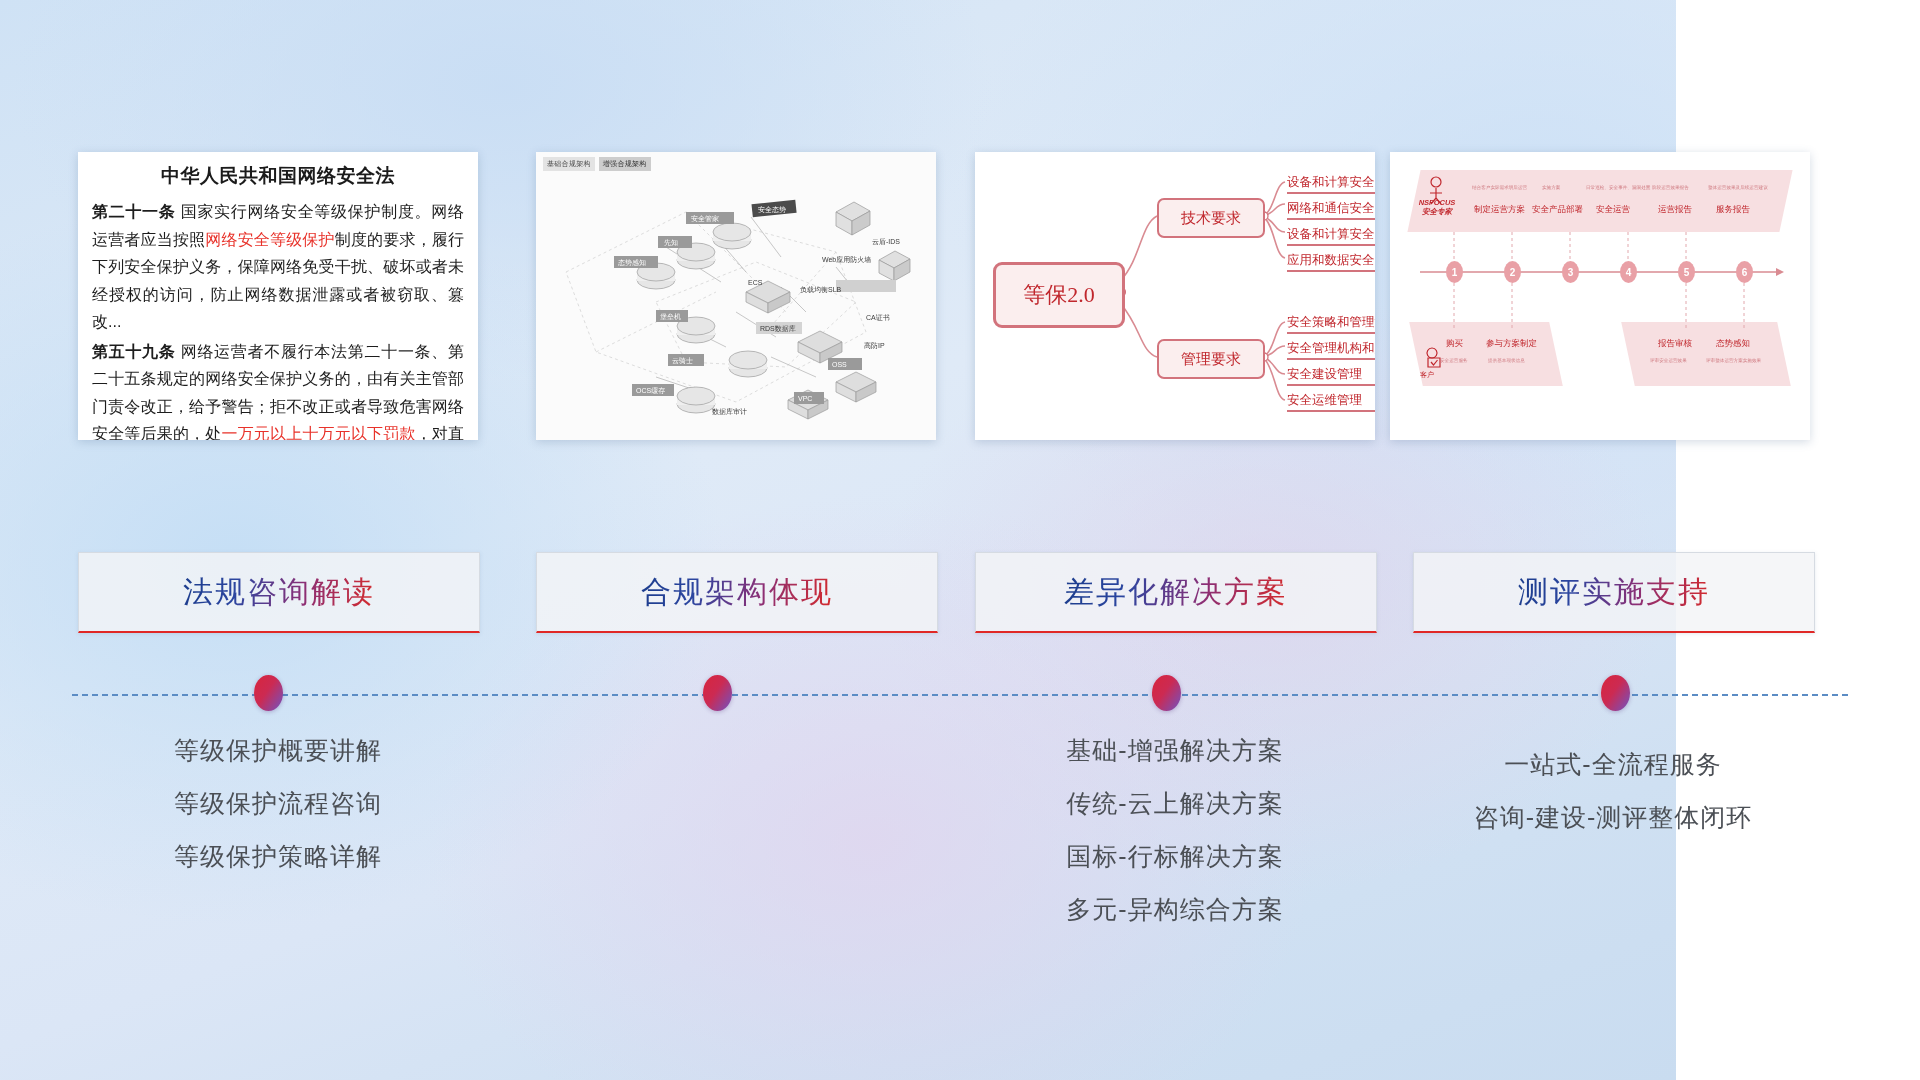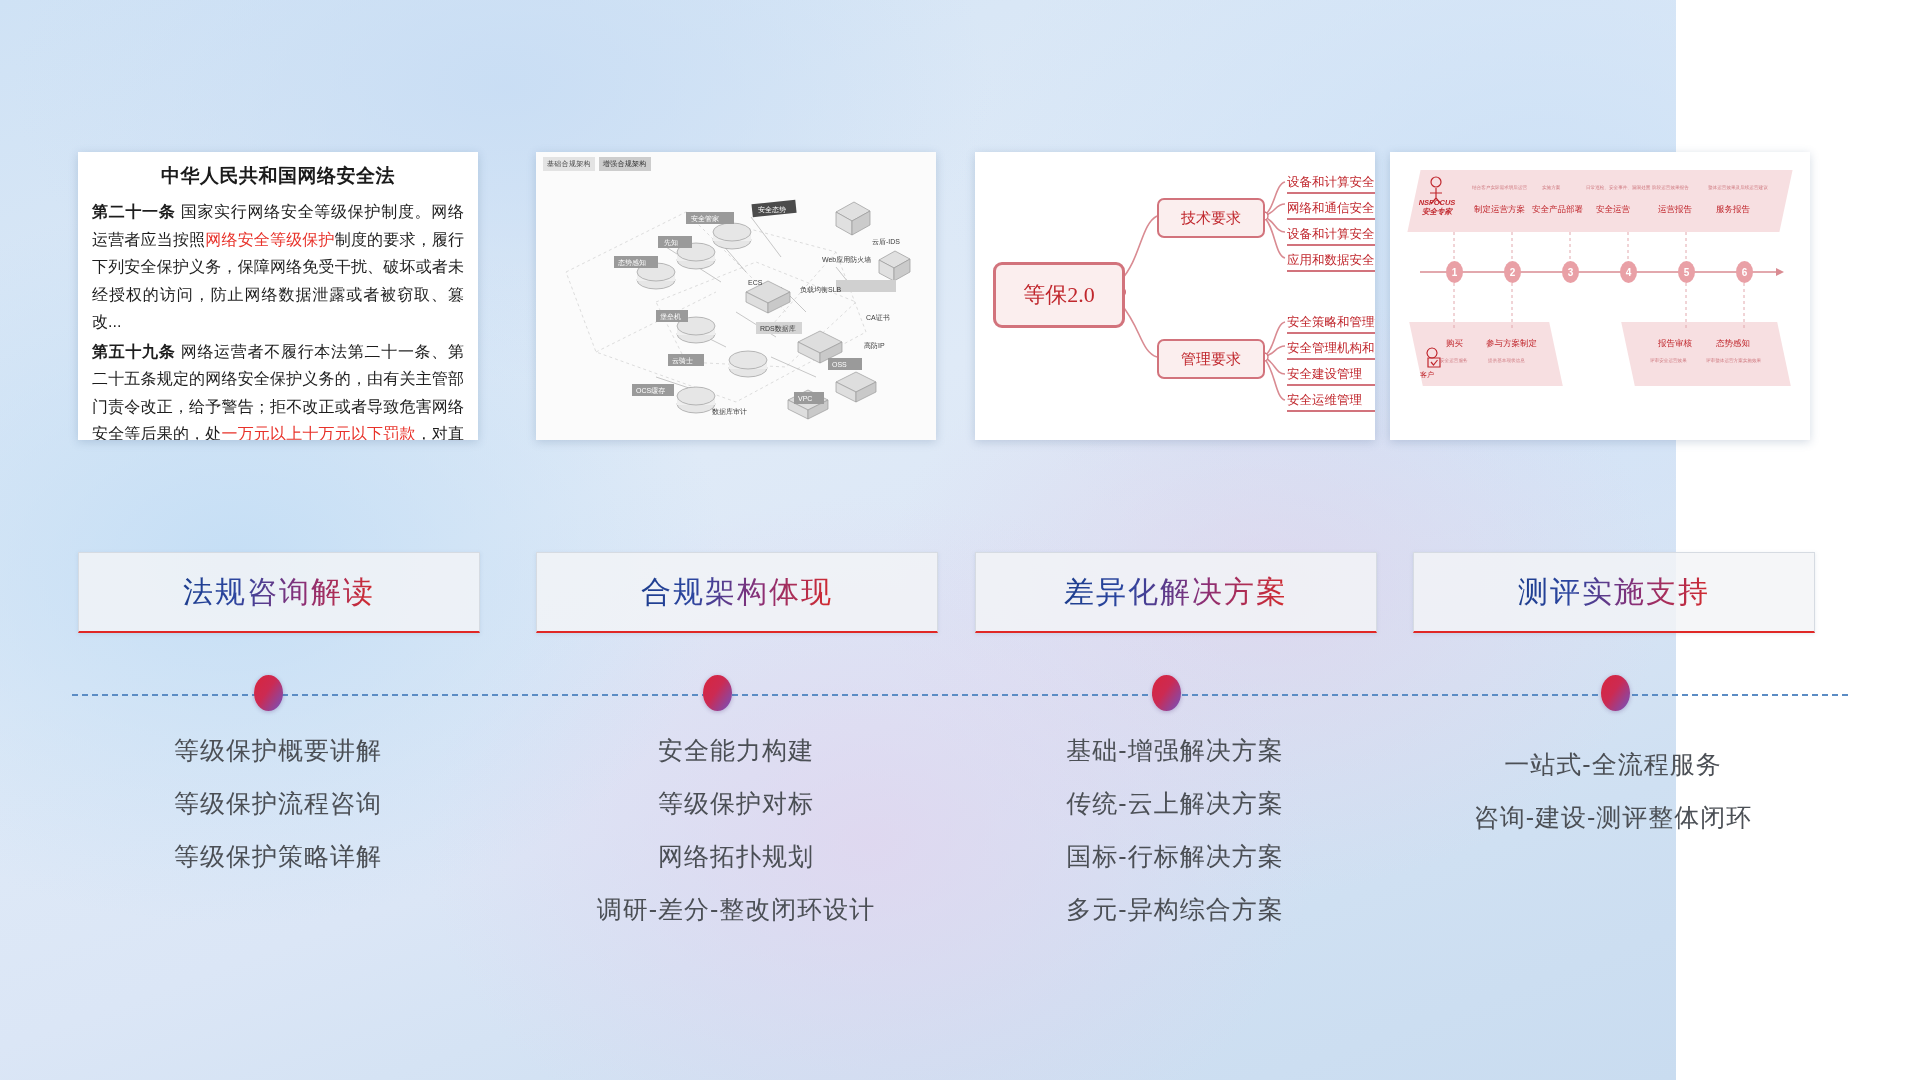--- a/index.html
+++ b/index.html
@@ -386,26 +386,20 @@
   <div class="dot d1"></div>
   <div class="dot d2"></div>
   <div class="dot d3"></div>
   <div class="dot d4"></div>
 
   <div class="col k1">
     <div class="li">等级保护概要讲解</div>
     <div class="li">等级保护流程咨询</div>
     <div class="li">等级保护策略详解</div>
   </div>
-  <div class="col k2">
-    <div class="li">安全能力构建</div>
-    <div class="li">等级保护对标</div>
-    <div class="li">网络拓扑规划</div>
-    <div class="li">调研-差分-整改闭环设计</div>
-  </div>
   <div class="col k3">
     <div class="li">基础-增强解决方案</div>
     <div class="li">传统-云上解决方案</div>
     <div class="li">国标-行标解决方案</div>
     <div class="li">多元-异构综合方案</div>
   </div>
   <div class="col k4" style="top:752px">
     <div class="li">一站式-全流程服务</div>
     <div class="li">咨询-建设-测评整体闭环</div>
   </div>

